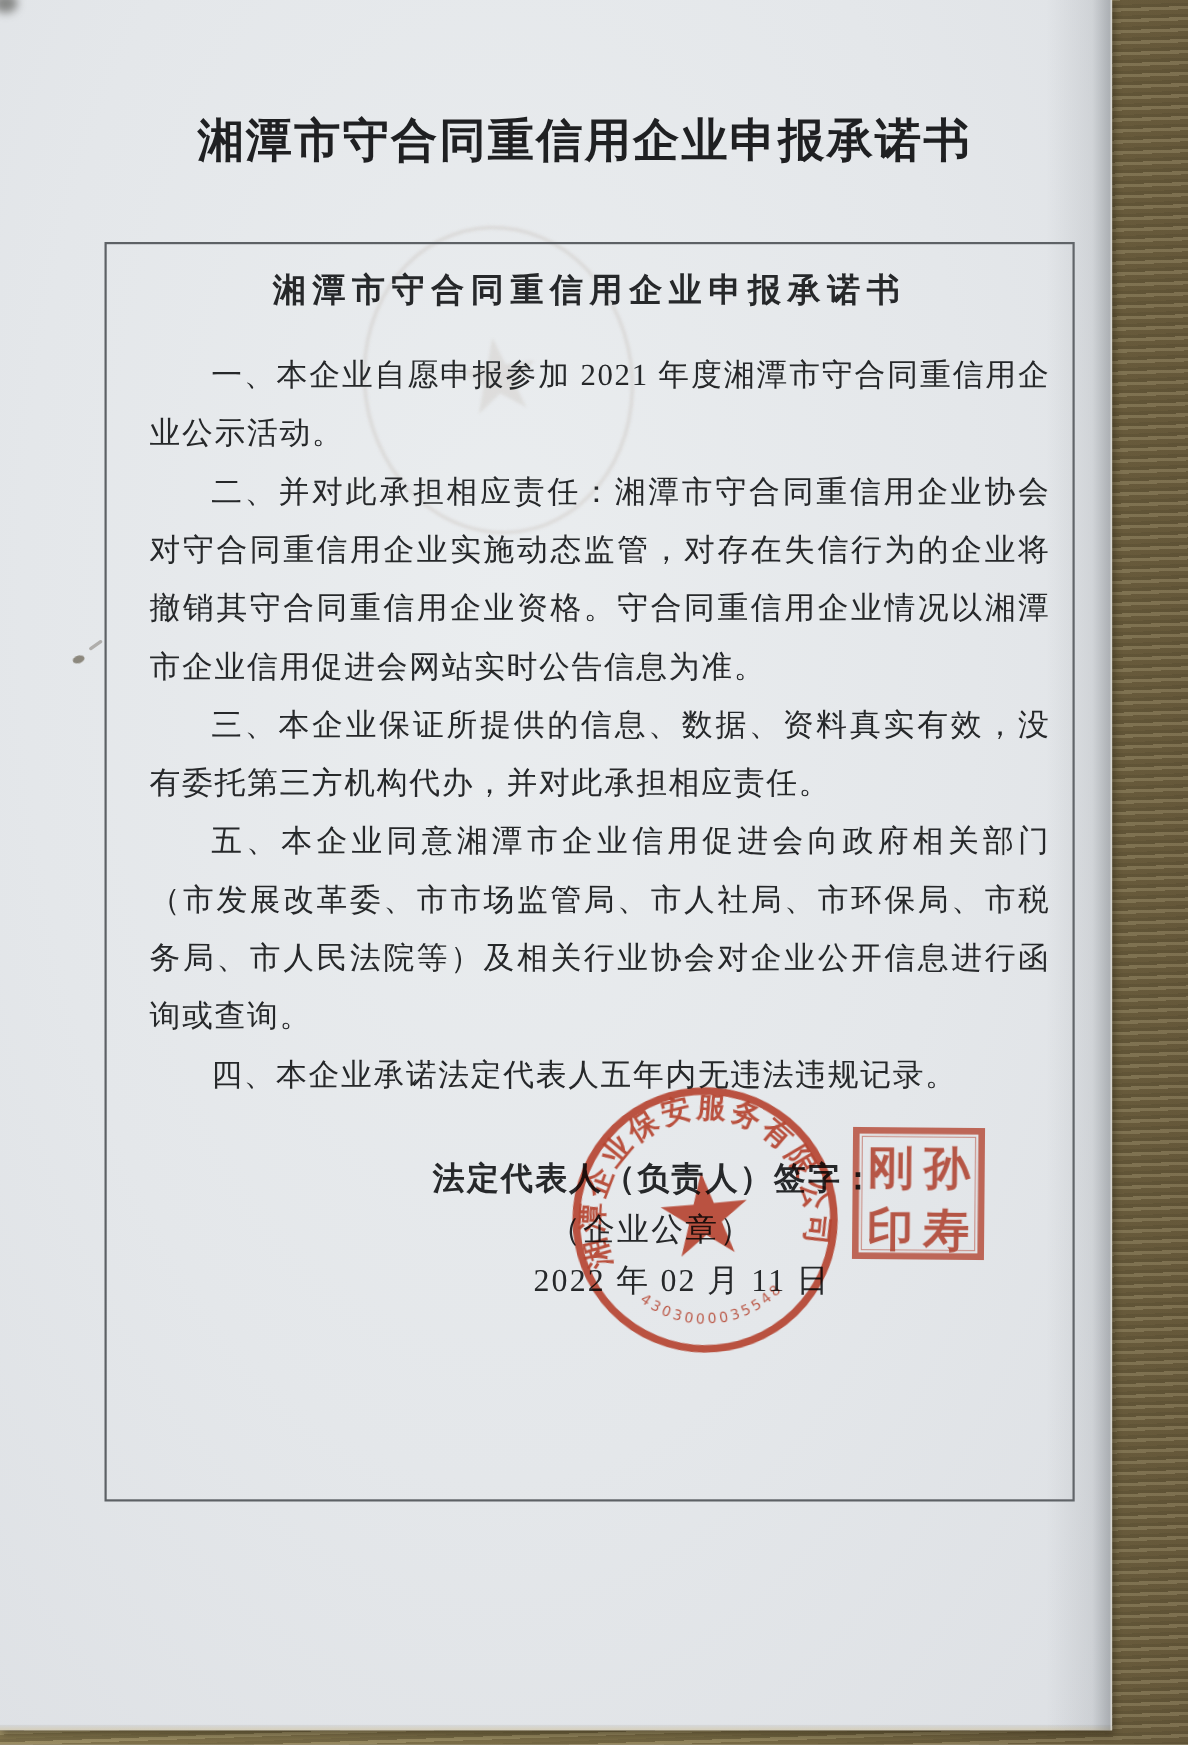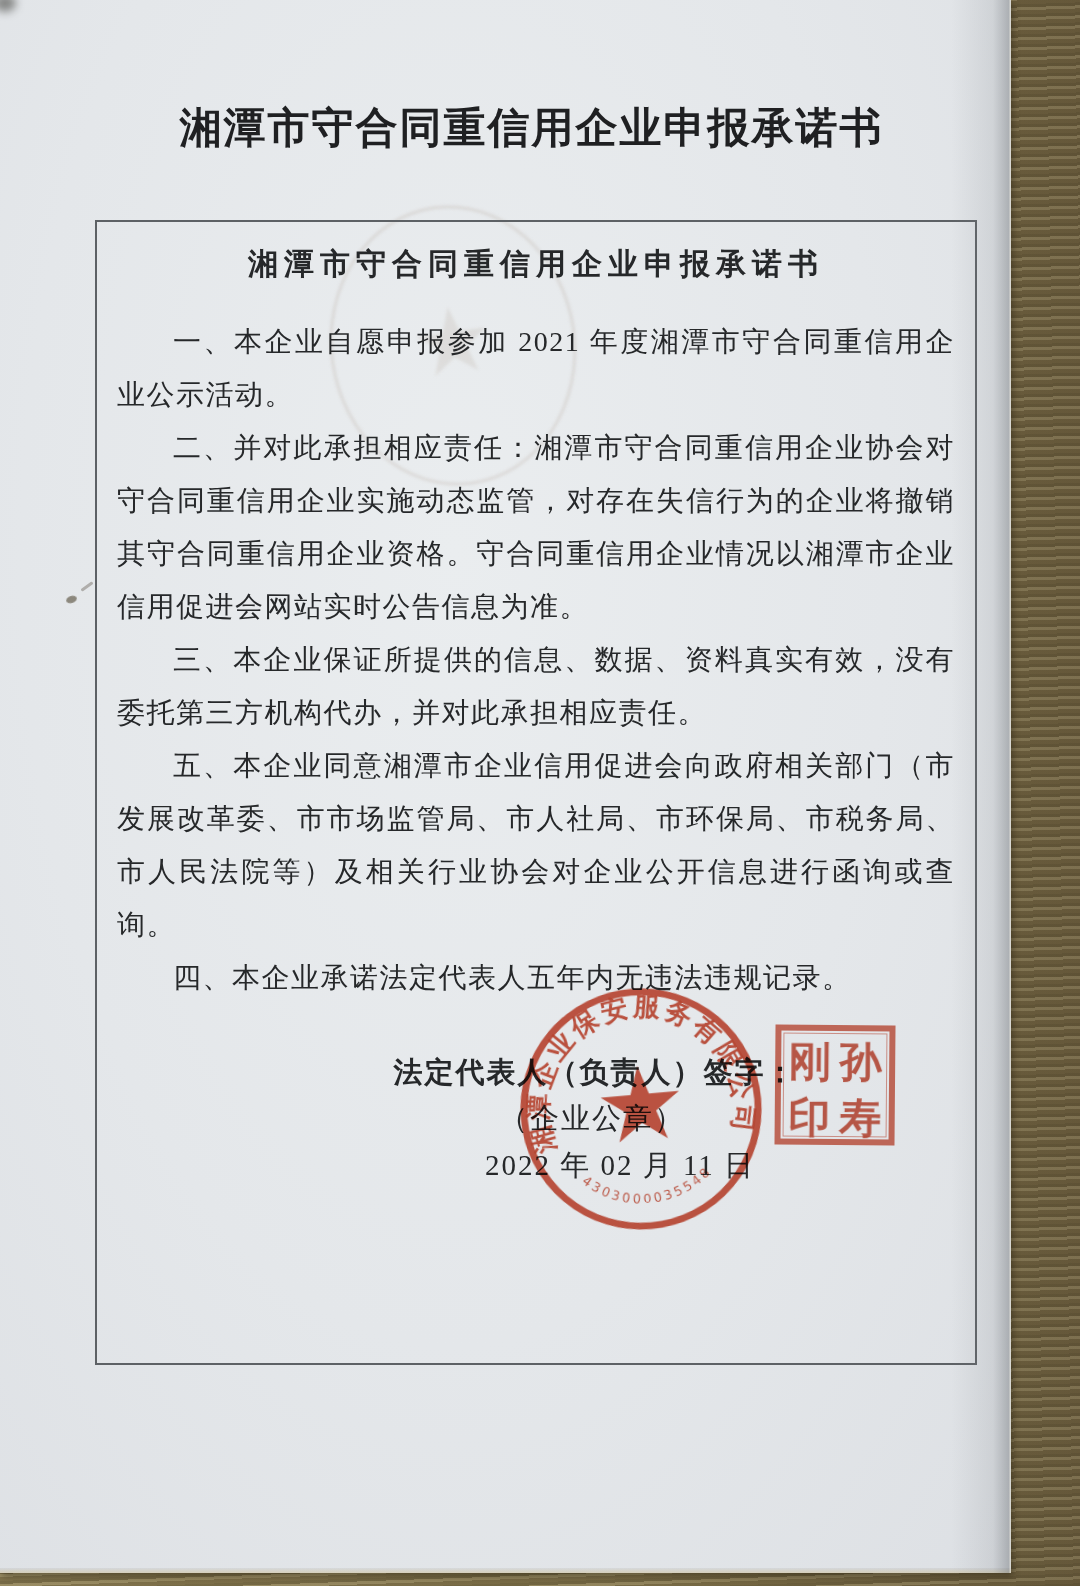--- a/index.html
+++ b/index.html
@@ -38,21 +38,21 @@
   }
   .content-box{
     position:absolute;left:95px;top:220px;width:882px;height:1145px;
     border:2px solid #5d6165;box-sizing:border-box;
   }
   .box-title{
     margin-top:22px;text-align:center;
     font-size:30px;font-weight:bold;letter-spacing:6px;color:#26282a;
   }
   .body-text{
-    margin:30px 20px 0 20px;
+    margin:30px 20px 0 39px;
     font-size:28px;line-height:53px;letter-spacing:1.5px;
     color:#26282a;text-align:justify;
   }
   .body-text p{margin:0;text-indent:2em;}
   .sig-block{position:absolute;left:0;top:833px;width:100%;text-align:center;
     font-size:29px;color:#26282a;letter-spacing:2px;}
   .sig-line1{transform:translateX(59px);line-height:34px;font-weight:bold;}
   .sig-line2{transform:translateX(56px);line-height:34px;margin-top:12px;}
   .sig-line3{transform:translateX(84px);line-height:34px;margin-top:13px;text-align:center;}
   

